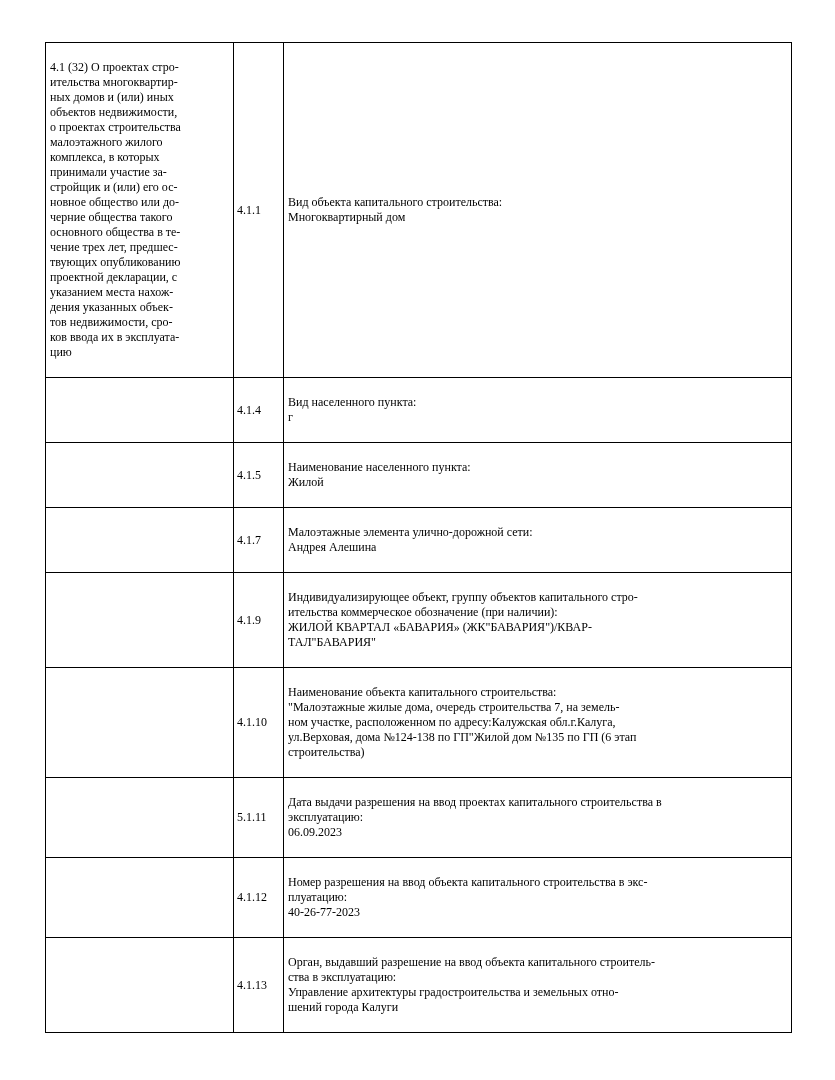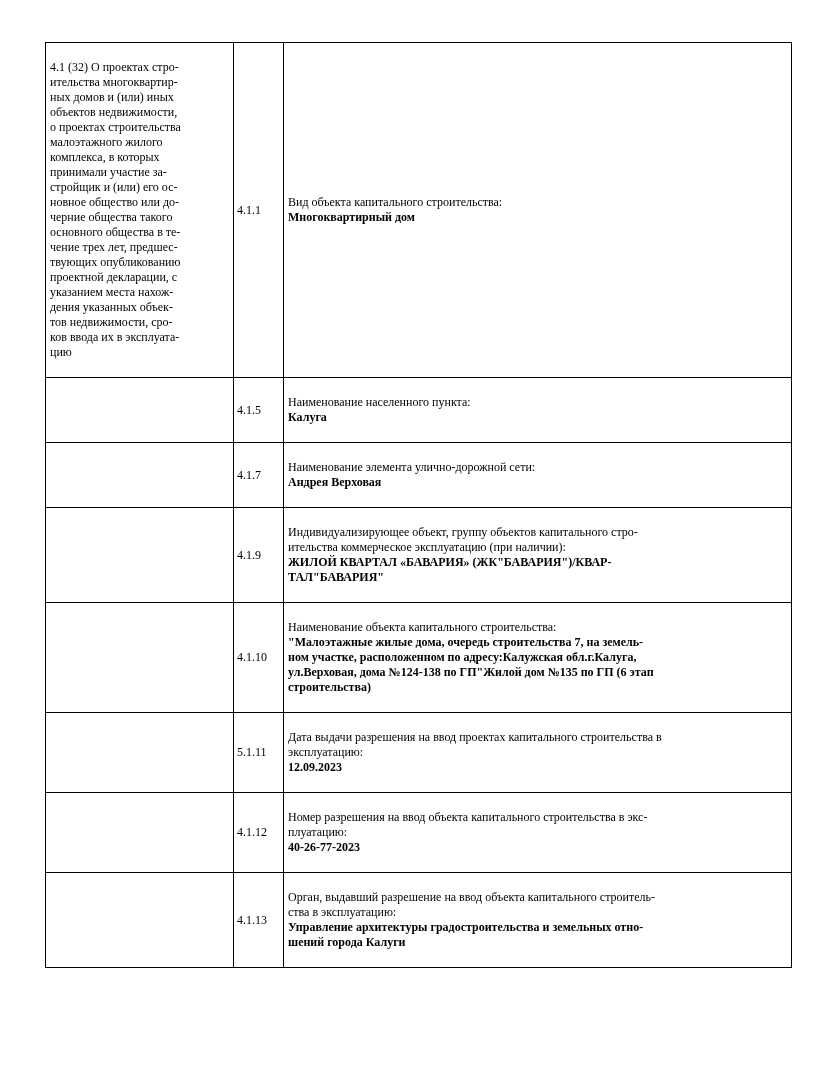--- a/index.html
+++ b/index.html
@@ -36,21 +36,21 @@
     vertical-align: top;
     overflow: hidden;
   }
   td.col-code {
     vertical-align: middle;
     padding-left: 3px;
     padding-right: 2px;
   }
   td.col-main.vmid { vertical-align: middle; }
   .prewrap { white-space: pre-line; }
-  .val { font-weight: bold; text-align: right; }
+  .val { font-weight: normal; text-align: right; }
 </style>
 </head>
 <body>
 
 <div class="page">
   <table class="decl">
     <colgroup>
       <col class="c1">
       <col class="c2">
       <col class="c3">
@@ -78,40 +78,48 @@
 ков ввода их в эксплуата-
 цию</td>
           <td class="col-code">4.1.1</td>
           <td class="col-main vmid">
             <div class="prewrap">Вид объекта капитального строительства:</div>
             <div class="prewrap"><span class="val">Многоквартирный дом</span></div>
           </td>
         </tr>
         <tr>
           <td class="col-left"></td>
+          <td class="col-code">4.1.4</td>
+          <td class="col-main">
+            <div class="prewrap">Вид населенного пункта:</div>
+            <div class="prewrap"><span class="val">г</span></div>
+          </td>
+        </tr>
+        <tr>
+          <td class="col-left"></td>
           <td class="col-code">4.1.5</td>
           <td class="col-main">
             <div class="prewrap">Наименование населенного пункта:</div>
-            <div class="prewrap"><span class="val">Калуга</span></div>
+            <div class="prewrap"><span class="val">Жилой</span></div>
           </td>
         </tr>
         <tr>
           <td class="col-left"></td>
           <td class="col-code">4.1.7</td>
           <td class="col-main">
-            <div class="prewrap">Наименование элемента улично-дорожной сети:</div>
-            <div class="prewrap"><span class="val">Андрея Верховая</span></div>
+            <div class="prewrap">Малоэтажные элемента улично-дорожной сети:</div>
+            <div class="prewrap"><span class="val">Андрея Алешина</span></div>
           </td>
         </tr>
         <tr>
           <td class="col-left"></td>
           <td class="col-code">4.1.9</td>
           <td class="col-main">
             <div class="prewrap">Индивидуализирующее объект, группу объектов капитального стро-
-ительства коммерческое эксплуатацию (при наличии):</div>
+ительства коммерческое обозначение (при наличии):</div>
             <div class="prewrap"><span class="val">ЖИЛОЙ КВАРТАЛ «БАВАРИЯ» (ЖК"БАВАРИЯ")/КВАР-
 ТАЛ"БАВАРИЯ"</span></div>
           </td>
         </tr>
         <tr>
           <td class="col-left"></td>
           <td class="col-code">4.1.10</td>
           <td class="col-main">
             <div class="prewrap">Наименование объекта капитального строительства:</div>
             <div class="prewrap"><span class="val">"Малоэтажные жилые дома, очередь строительства 7, на земель-
@@ -119,21 +127,21 @@
 ул.Верховая, дома №124-138 по ГП"Жилой дом №135 по ГП (6 этап
 строительства)</span></div>
           </td>
         </tr>
         <tr>
           <td class="col-left"></td>
           <td class="col-code">5.1.11</td>
           <td class="col-main">
             <div class="prewrap">Дата выдачи разрешения на ввод проектах капитального строительства в
 эксплуатацию:</div>
-            <div class="prewrap"><span class="val">12.09.2023</span></div>
+            <div class="prewrap"><span class="val">06.09.2023</span></div>
           </td>
         </tr>
         <tr>
           <td class="col-left"></td>
           <td class="col-code">4.1.12</td>
           <td class="col-main">
             <div class="prewrap">Номер разрешения на ввод объекта капитального строительства в экс-
 плуатацию:</div>
             <div class="prewrap"><span class="val">40-26-77-2023</span></div>
           </td>

